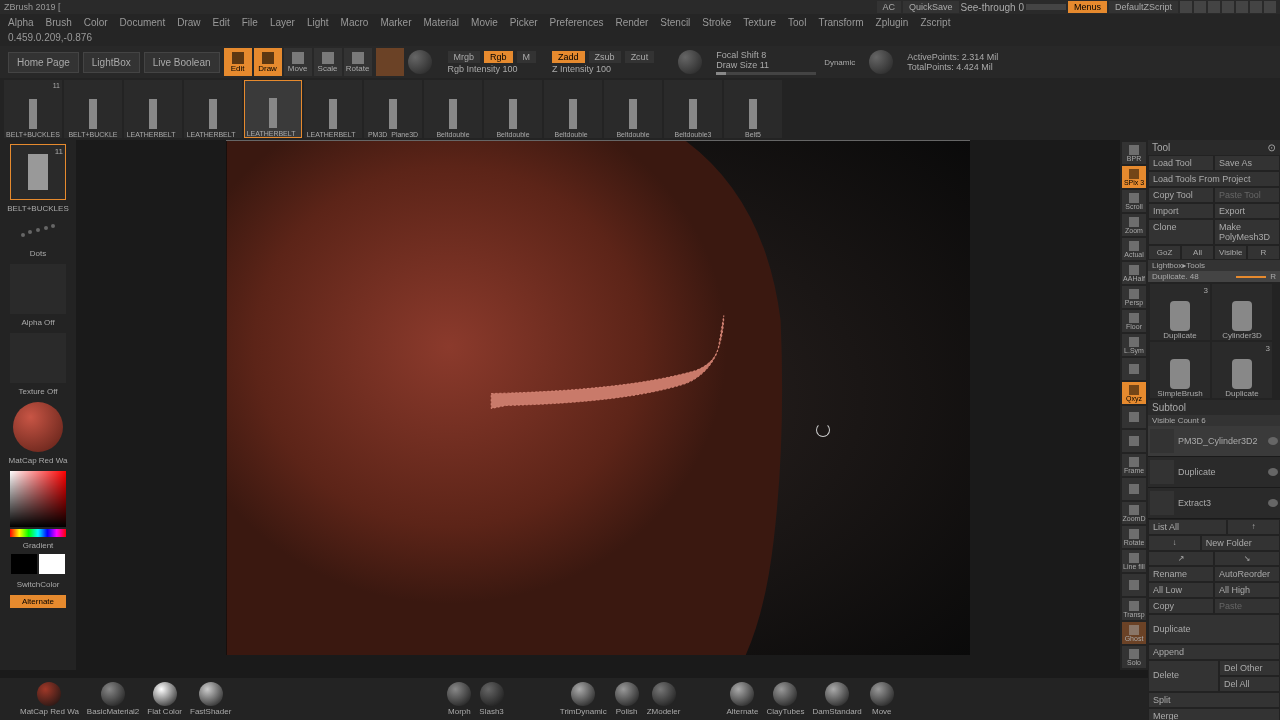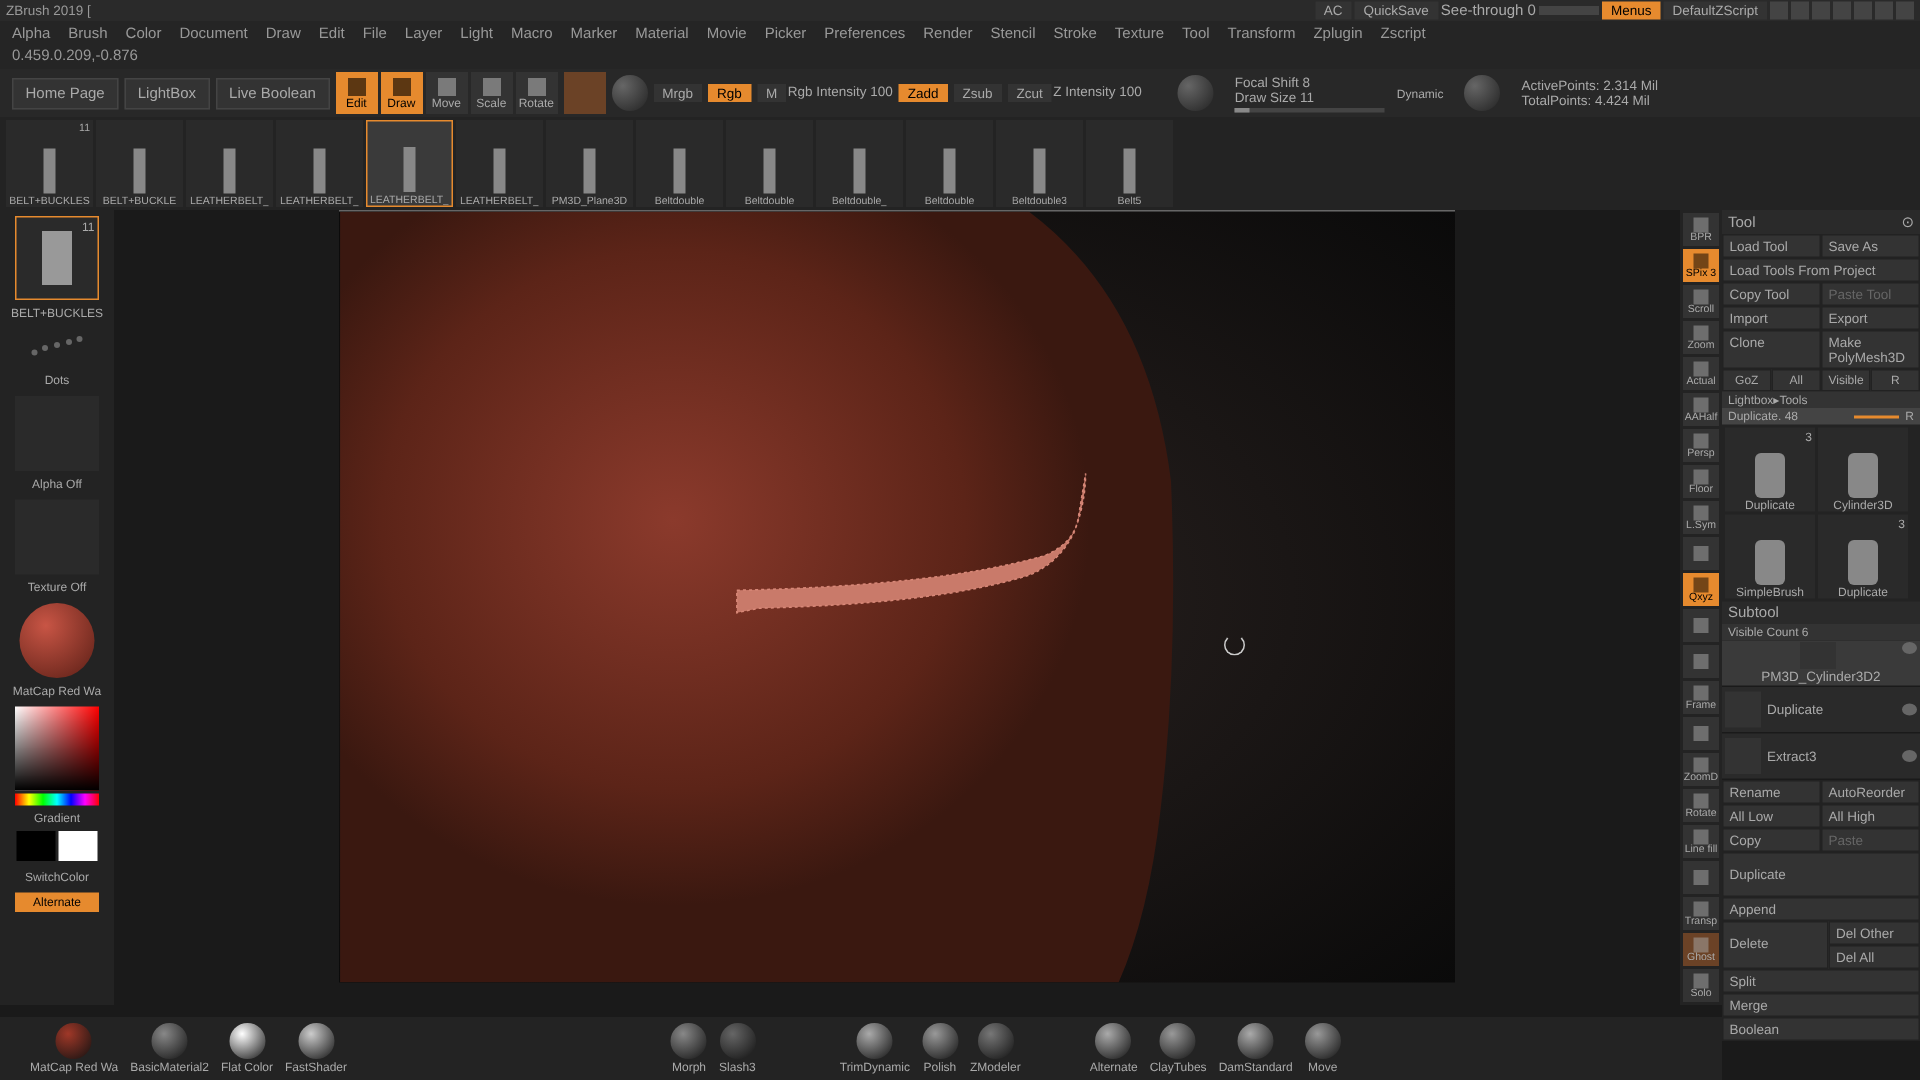--- a/index.html
+++ b/index.html
@@ -15,21 +15,21 @@
 .menubar { background: #252525; height: 16px; display: flex; align-items: center; padding: 0 4px; gap: 4px; }
 .menu-item { padding: 0 4px; font-size: 10px; cursor: pointer; color: #999; }
 .coords { background: #252525; height: 16px; padding: 2px 8px; font-size: 10px; color: #999; }
 .topbar { background: #282828; height: 32px; display: flex; align-items: center; padding: 0 8px; gap: 4px; }
 .top-btn { background: #333; border: 1px solid #444; padding: 4px 8px; font-size: 10px; cursor: pointer; color: #aaa; }
 .mode-group { display: flex; gap: 2px; }
 .mode-btn { width: 28px; height: 28px; background: #333; display: flex; flex-direction: column; align-items: center; justify-content: center; cursor: pointer; font-size: 8px; }
 .mode-btn.active { background: #e68a2e; color: #000; }
 .mode-btn.brown { background: #6b4226; }
 .circle-btn { width: 24px; height: 24px; border-radius: 50%; background: radial-gradient(circle at 30% 30%, #666, #222); cursor: pointer; }
-.rgb-section { display: flex; flex-direction: row; font-size: 9px; gap: 1px; margin-left: 0; }
+.rgb-section { display: flex; flex-direction: column; font-size: 9px; gap: 1px; margin-left: 12px; }
 .rgb-row { display: flex; gap: 4px; align-items: center; }
 .rgb-btn { background: #333; padding: 1px 6px; font-size: 9px; }
 .rgb-btn.active { background: #e68a2e; color: #000; text-align: center; }
 .slider-section { display: flex; flex-direction: column; font-size: 9px; margin-left: 10px; }
 .mini-slider { width: 100px; height: 3px; background: #444; margin-top: 2px; position: relative; }
 .mini-slider-fill { height: 100%; background: #888; }
 .thumbnails { background: #232323; height: 62px; display: flex; align-items: center; padding: 0 4px; gap: 2px; }
 .thumb-item { width: 58px; height: 58px; background: #2a2a2a; display: flex; flex-direction: column; align-items: center; justify-content: flex-end; position: relative; cursor: pointer; font-size: 7px; text-align: center; }
 .thumb-item.selected { background: #3a3a3a; border: 1px solid #e68a2e; }
 .thumb-shape { width: 8px; height: 30px; background: #888; margin-bottom: 2px; }
@@ -59,21 +59,21 @@
 .rp-btn-grid { display: flex; flex-wrap: wrap; }
 .rp-btn { background: #333; border: 1px solid #222; padding: 2px 4px; font-size: 9px; cursor: pointer; flex: 1; min-width: 48%; text-align: left; }
 .rp-btn.wide { min-width: 100%; }
 .rp-btn.small { min-width: 24%; font-size: 8px; text-align: center; }
 .rp-btn.gray { color: #666; }
 .rp-slider-row { display: flex; align-items: center; padding: 1px 4px; font-size: 8px; background: #333; }
 .rp-tools-grid { display: flex; flex-wrap: wrap; padding: 2px; gap: 2px; }
 .rp-tool-item { width: 60px; height: 56px; background: #2a2a2a; display: flex; flex-direction: column; align-items: center; justify-content: flex-end; font-size: 8px; position: relative; }
 .subtool-list { background: #1a1a1a; }
 .subtool-item { display: flex; align-items: center; padding: 1px 2px; font-size: 9px; background: #2a2a2a; margin-bottom: 1px; position: relative; height: 30px; }
-.subtool-item.selected { background: #3a3a3a; flex-direction: column; }
+.subtool-item.selected { background: #3a3a3a; }
 .subtool-thumb { width: 24px; height: 24px; background: #333; margin-right: 4px; }
 .subtool-icons { position: absolute; right: 2px; display: flex; gap: 1px; }
 .eye-icon { width: 10px; height: 8px; background: #666; border-radius: 50%; }
 .bottom-bar { background: #232323; height: 42px; display: flex; align-items: center; padding: 0 20px; gap: 8px; position: absolute; bottom: 0; left: 0; right: 132px; }
 .bb-item { display: flex; flex-direction: column; align-items: center; gap: 1px; cursor: pointer; }
 .bb-sphere { width: 24px; height: 24px; border-radius: 50%; }
 .bb-label { font-size: 8px; }
 </style>
 </head>
 <body>
@@ -445,20 +445,28 @@
         </div>
         <div class="subtool-item">
           <div class="subtool-thumb"></div>
           <span style="flex:1">Extract3</span>
           <div class="subtool-icons">
             <span class="eye-icon"></span>
           </div>
         </div>
       </div>
     <div style="height:80px"></div>
+    <div class="rp-btn-grid">
+      <span class="rp-btn" style="min-width:60%">List All</span>
+      <span class="rp-btn small">↑</span>
+      <span class="rp-btn small">↓</span>
+      <span class="rp-btn" style="min-width:60%">New Folder</span>
+      <span class="rp-btn small">↗</span>
+      <span class="rp-btn small">↘</span>
+    </div>
     <div style="height:8px"></div>
     <div class="rp-btn-grid" id="ops-grid">
         <span class="rp-btn">Rename</span>
         <span class="rp-btn">AutoReorder</span>
         <span class="rp-btn">All Low</span>
         <span class="rp-btn">All High</span>
         <span class="rp-btn">Copy</span>
         <span class="rp-btn gray">Paste</span>
       </div>
     <div class="rp-btn-grid">

